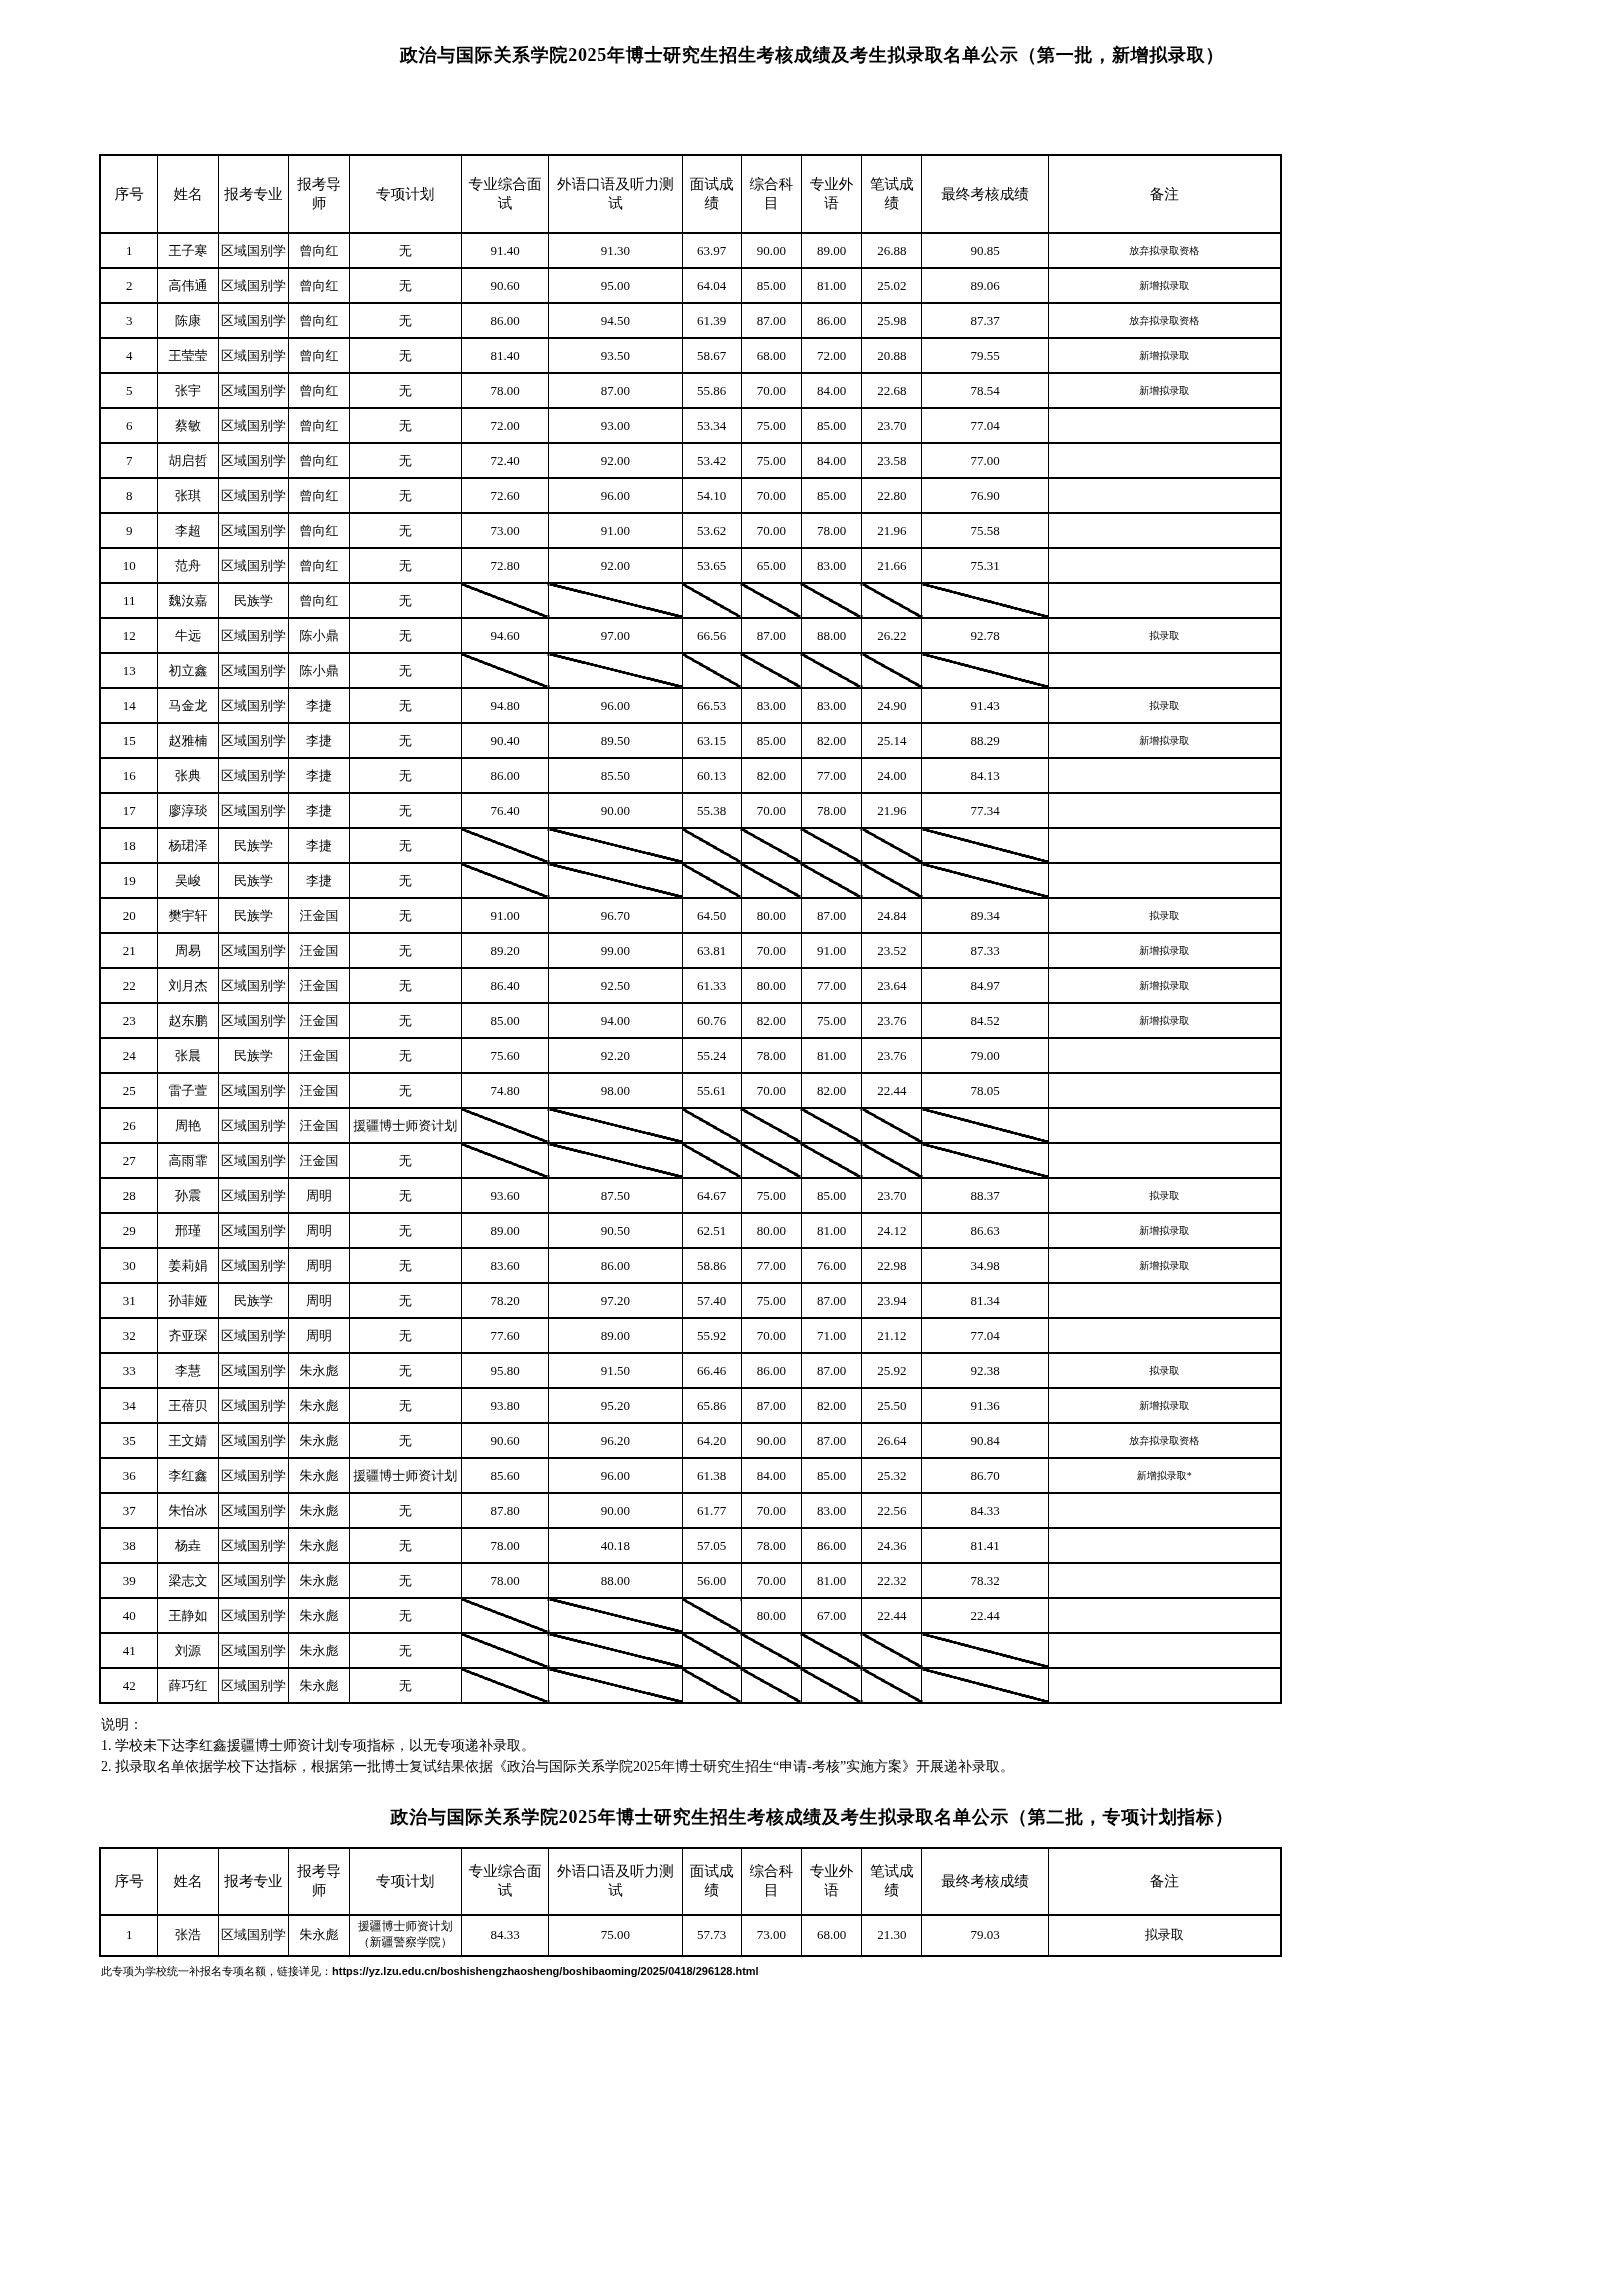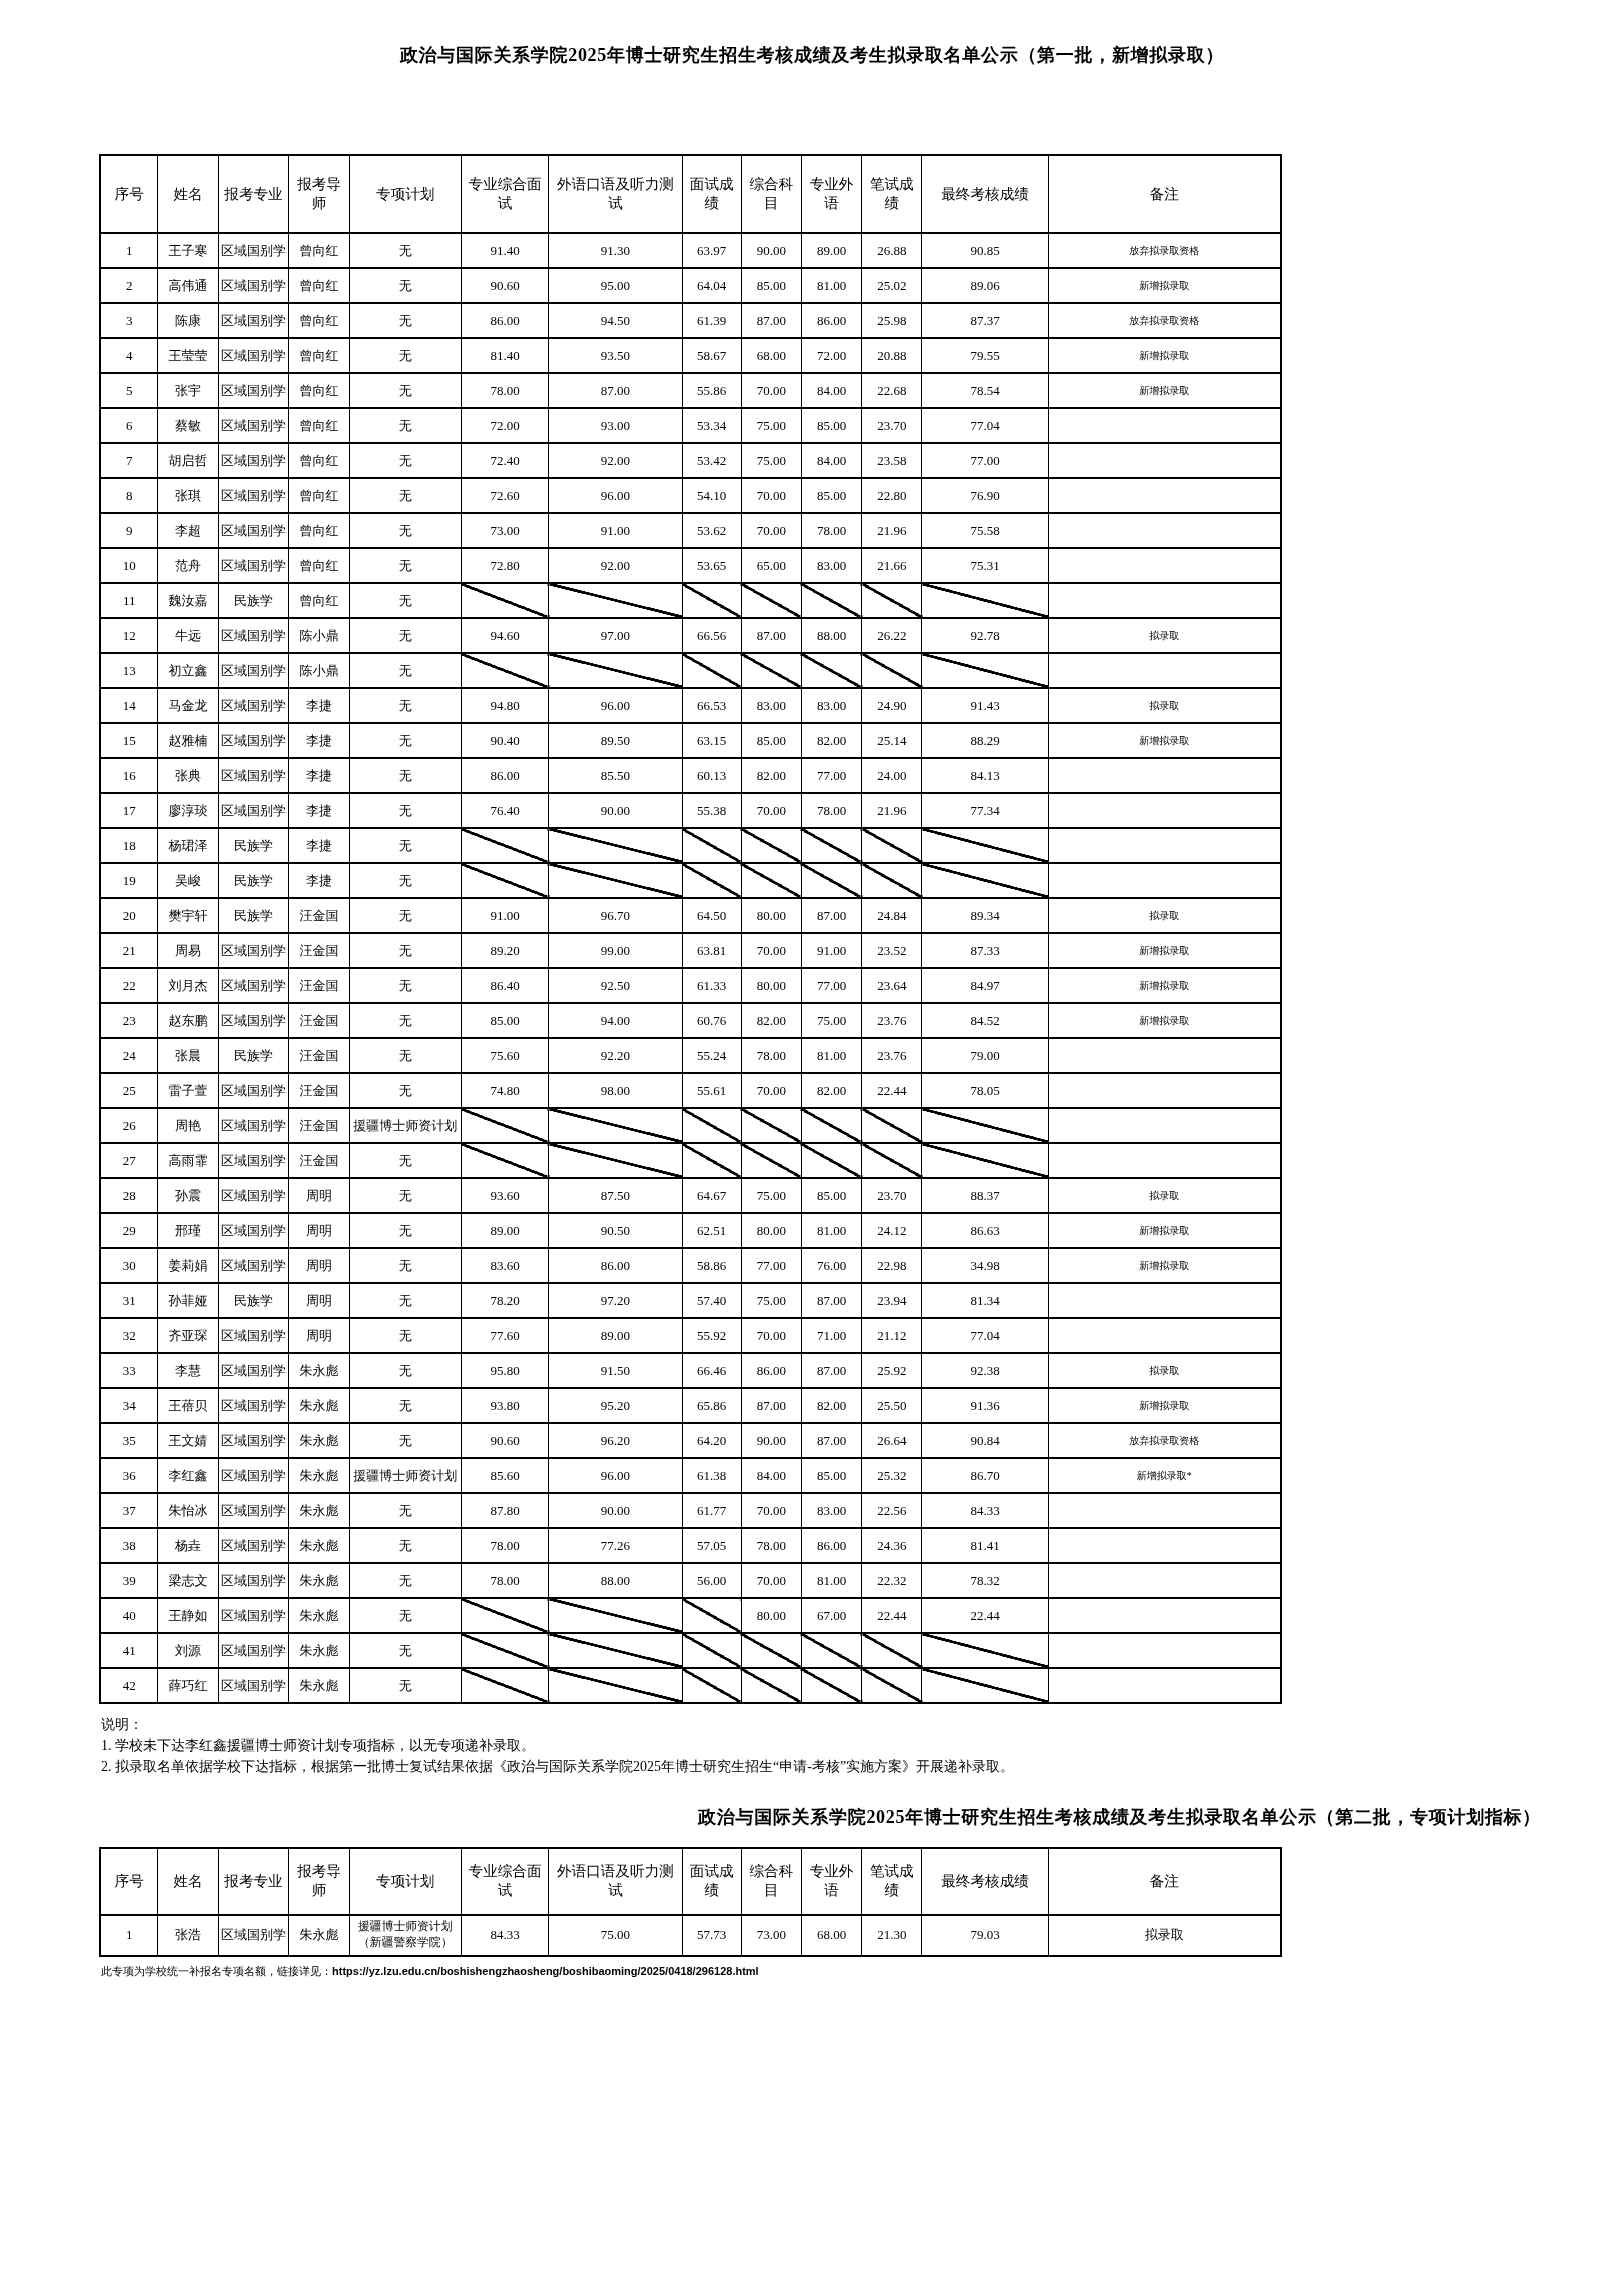--- a/index.html
+++ b/index.html
@@ -53,21 +53,21 @@
     background-image:linear-gradient(to top right,
       transparent calc(50% - 1.4px), #000 calc(50% - 1.4px),
       #000 calc(50% + 1.4px), transparent calc(50% + 1.4px));
   }
   td.small{font-size:11.8px;line-height:1.35;}
   .notes{
     margin:9.7px 0 0 101px;
     font-size:14px;
     line-height:21px;
   }
-  .doc-title.title2{margin-top:28px;text-align:right;}
+  .doc-title.title2{margin-top:28px;}
   #t2{margin-top:18px;}
   .footer-note{
     margin:7px 0 0 101px;
     font-size:11px;
   }
   .footer-note .url{
     font-weight:bold;
     font-family:"Liberation Sans","DejaVu Sans",sans-serif;
   }
 </style>
@@ -667,21 +667,21 @@
           <td>84.33</td>
           <td></td>
         </tr>
         <tr>
           <td>38</td>
           <td>杨垚</td>
           <td>区域国别学</td>
           <td>朱永彪</td>
           <td>无</td>
           <td>78.00</td>
-          <td>77.26</td>
+          <td>40.18</td>
           <td>57.05</td>
           <td>78.00</td>
           <td>86.00</td>
           <td>24.36</td>
           <td>81.41</td>
           <td></td>
         </tr>
         <tr>
           <td>39</td>
           <td>梁志文</td>

